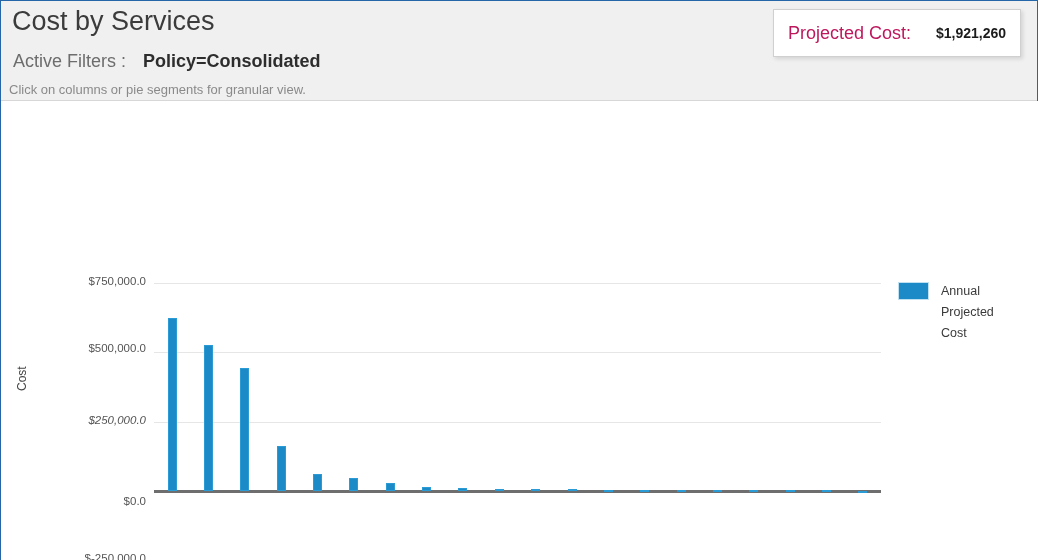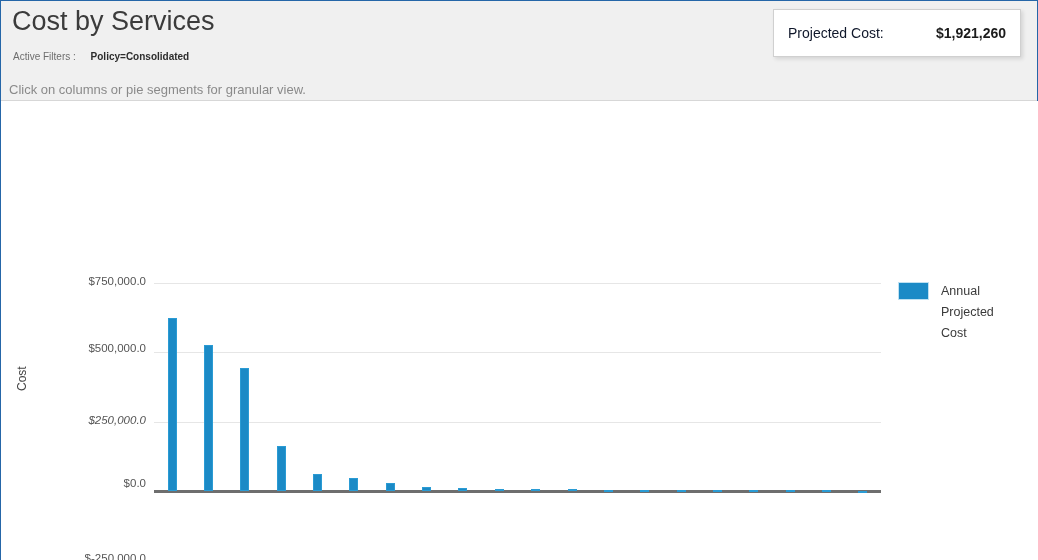--- a/index.html
+++ b/index.html
@@ -35,21 +35,21 @@
     top: 5px;
     font-size: 27px;
     font-weight: 400;
     color: #3b3b3b;
     letter-spacing: 0px;
   }
   .filters-row {
     position: absolute;
     left: 12px;
     top: 50px;
-    font-size: 10px;
+    font-size: 18px;
     color: #6b6b6b;
     white-space: nowrap;
   }
   .filters-label { color: #6d6d6d; }
   .filters-value {
     color: #2d2d2d;
     font-weight: 600;
     margin-left: 12px;
   }
   .hint-row {
@@ -69,22 +69,22 @@
     background: #ffffff;
     border: 1px solid #d0d0d0;
     box-shadow: 2px 2px 4px rgba(0,0,0,0.12);
     display: flex;
     align-items: center;
     justify-content: space-between;
     padding: 0 14px;
     box-sizing: border-box;
   }
   .cost-label {
-    font-size: 14px;
-    color: #0f172a;
+    font-size: 18px;
+    color: #be185d;
   }
   .cost-value {
     font-size: 14px;
     font-weight: bold;
     color: #1b1b1b;
   }
   
   .chart-wrap {
     position: relative;
     width: 1038px;
@@ -182,21 +182,21 @@
   </div>
 
   <div class="chart-wrap">
 
     <div class="ylabel-holder">Cost</div>
 
     <div id="yticks">
         <div class="ytick" style="right: 893px; top: 174px; left: auto; text-align: right;">$750,000.0</div>
         <div class="ytick" style="right: 893px; top: 241px; left: auto;">$500,000.0</div>
         <div class="ytick" style="right: 893px; top: 312.5px; left: auto; font-style: italic;">$250,000.0</div>
-        <div class="ytick" style="right: 893px; top: 376px; left: auto; margin-left: 48px;">$0.0</div>
+        <div class="ytick" style="right: 893px; top: 394px; left: auto; margin-left: 48px;">$0.0</div>
         <div class="ytick" style="right: 893px; top: 451px; left: auto;">$-250,000.0</div>
       </div>
 
     <div class="plot" id="plot">
       <div id="gridlines">
           <div class="gridline" style="top: 0px;"></div>
           <div class="gridline" style="top: 69.25px;"></div>
           <div class="gridline" style="top: 138.5px;"></div>
           <div class="axis-zero" style="top: 206.75px;"></div>
           <div class="gridline" style="top: 277px;"></div>

